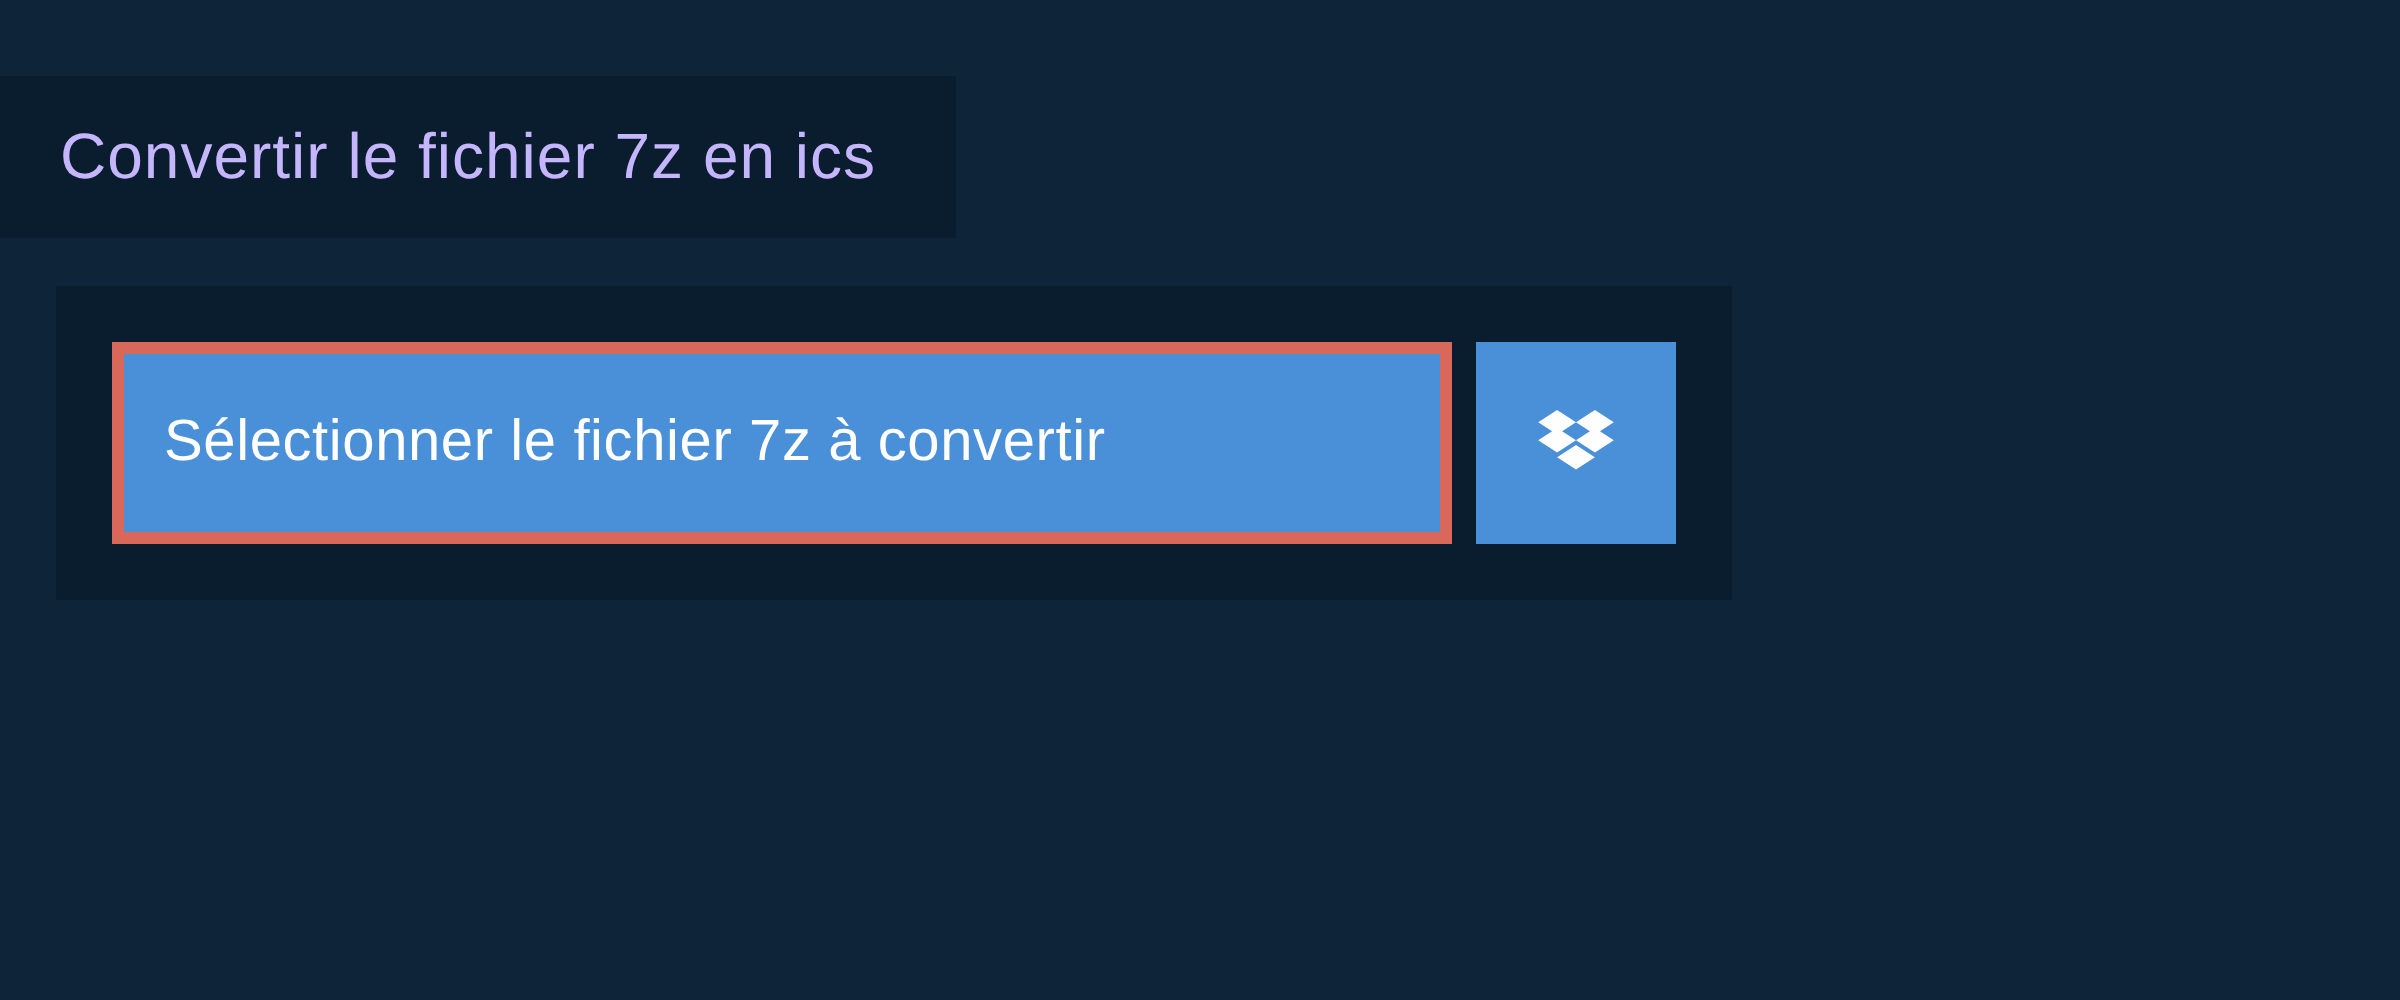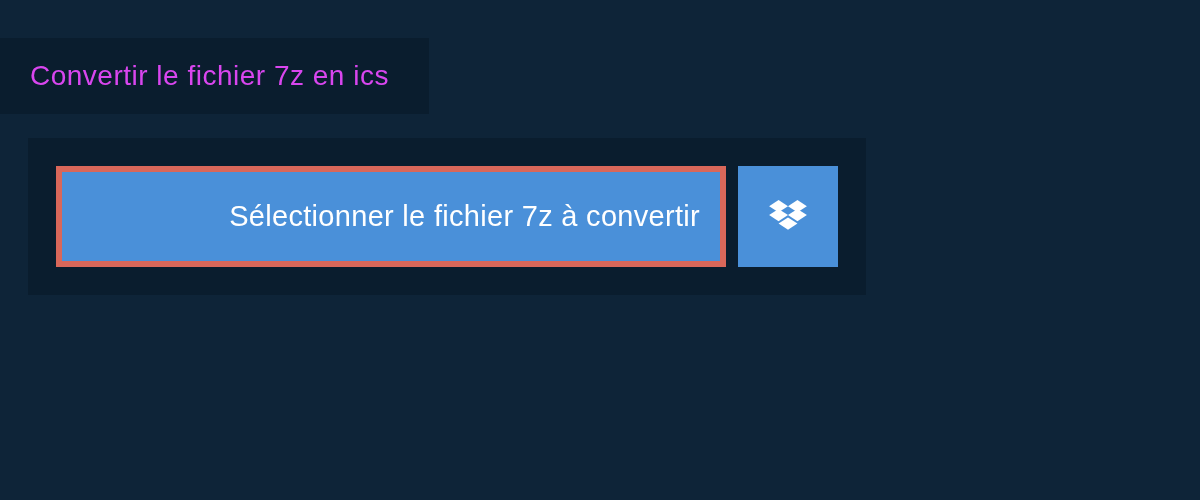--- a/index.html
+++ b/index.html
@@ -15,22 +15,22 @@
       overflow: hidden;
     }
     .title-bar {
       background: #0a1d2e;
       display: inline-block;
       padding: 22px 40px 22px 30px;
       margin-top: 38px;
       margin-left: 0;
     }
     .title-text {
-      color: #d946ef;
-      font-size: 28px;
+      color: #c4b5fd;
+      font-size: 32px;
       font-weight: 300;
       letter-spacing: 0.5px;
     }
     .button-container {
       background: #0a1d2e;
       padding: 28px;
       margin-top: 24px;
       margin-left: 28px;
       width: 838px;
       display: flex;
@@ -38,21 +38,21 @@
     }
     .select-button {
       flex: 1;
       background: #4a90d9;
       border: 6px solid #d9675a;
       color: #ffffff;
       font-size: 29px;
       font-weight: 300;
       padding: 28px 20px;
       cursor: pointer;
-      text-align: right;
+      text-align: left;
       letter-spacing: 0.3px;
     }
     .dropbox-button {
       width: 100px;
       background: #4a90d9;
       display: flex;
       align-items: center;
       justify-content: center;
       cursor: pointer;
     }

